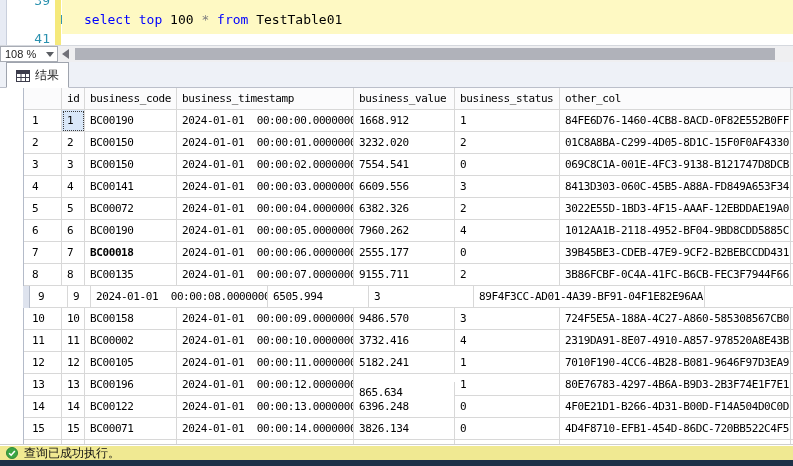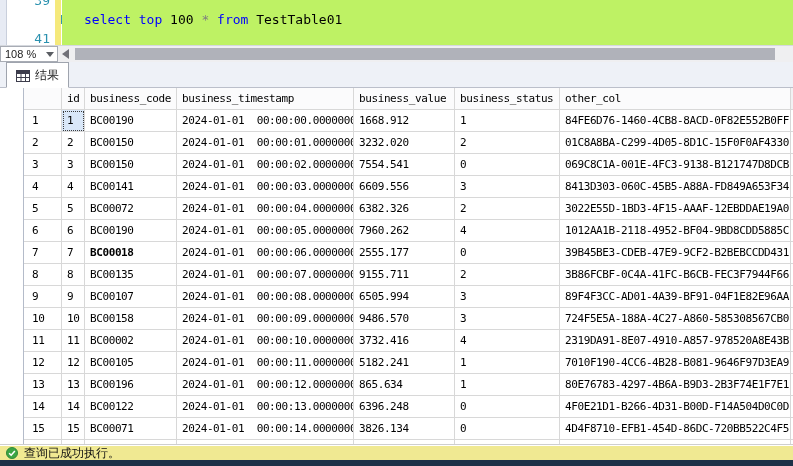--- a/index.html
+++ b/index.html
@@ -9,21 +9,21 @@
     overflow: hidden; background: #fff;
     font-family: "Liberation Sans", sans-serif;
   }
   
   .editor { position:absolute; left:0; top:0; width:793px; height:45px; background:#fff; overflow:hidden; }
   .editor-left-strip { position:absolute; left:0; top:0; width:7px; height:45px; background:#E7EBF4; border-right:1px solid #C9CFDC; }
   .gutter { position:absolute; left:8px; top:0; width:47px; height:45px; background:#fff; }
   .gutter-line { position:absolute; left:0; width:42px; height:19px; line-height:19px; text-align:right;
     font-family:"DejaVu Sans Mono","Liberation Mono",monospace; font-size:13px; color:#2B91AF; }
   .mod-strip { position:absolute; left:55px; top:0; width:6px; height:45px; background:#F5E97B; }
-  .code-area { position:absolute; left:62px; top:0; right:0; height:45px; background:#bef264; }
+  .code-area { position:absolute; left:62px; top:0; right:0; height:34px; background:#fef9c3; }
   .code-line { position:absolute; left:22px; height:19px; line-height:19px; white-space:pre;
     font-family:"DejaVu Sans Mono","Liberation Mono",monospace; font-size:13px; color:#000; }
   .tok-keyword { color:#0000FF; }
   .tok-number { color:#000000; }
   .tok-operator { color:#808080; }
   .tok-identifier { color:#000000; }
   .tok-plain { color:#000000; }
   
   .editor-bottom-bar { position:absolute; left:0; top:45px; width:793px; height:17px; background:#F0F0F2; border-top:1px solid #D5D8DE; display:flex; }
   .zoom-combo { width:58px; height:16px; background:#fff; border:1px solid #A8ACB4; display:flex; align-items:center; justify-content:space-between; padding:0 3px 0 4px; font-size:11px; color:#222; cursor:default; }
@@ -200,21 +200,20 @@
           <div class="gcell" style="width: 177px; flex: 0 0 177px;">2024-01-01  00:00:07.0000000</div>
           <div class="gcell" style="width: 101px; flex: 0 0 101px;">9155.711</div>
           <div class="gcell" style="width: 105px; flex: 0 0 105px;">2</div>
           <div class="gcell" style="width: 231px; flex: 0 0 231px;">3B86FCBF-0C4A-41FC-B6CB-FEC3F7944F66</div>
           <div class="gcell filler"></div>
         </div>
         <div class="grid-row">
           <div class="gstrip"></div>
           <div class="gcell rowhdr" style="width: 38px; flex: 0 0 38px;">9</div>
           <div class="gcell" style="width: 23px; flex: 0 0 23px;">9</div>
-          <div class="gcell" style="width: 92px; flex: 0 0 92px;">BC00107</div>
           <div class="gcell" style="width: 177px; flex: 0 0 177px;">2024-01-01  00:00:08.0000000</div>
           <div class="gcell" style="width: 101px; flex: 0 0 101px;">6505.994</div>
           <div class="gcell" style="width: 105px; flex: 0 0 105px;">3</div>
           <div class="gcell" style="width: 231px; flex: 0 0 231px;">89F4F3CC-AD01-4A39-BF91-04F1E82E96AA</div>
           <div class="gcell filler"></div>
         </div>
         <div class="grid-row">
           <div class="gstrip"></div>
           <div class="gcell rowhdr" style="width: 38px; flex: 0 0 38px;">10</div>
           <div class="gcell" style="width: 23px; flex: 0 0 23px;">10</div>
@@ -246,21 +245,21 @@
           <div class="gcell" style="width: 105px; flex: 0 0 105px;">1</div>
           <div class="gcell" style="width: 231px; flex: 0 0 231px;">7010F190-4CC6-4B28-B081-9646F97D3EA9</div>
           <div class="gcell filler"></div>
         </div>
         <div class="grid-row">
           <div class="gstrip"></div>
           <div class="gcell rowhdr" style="width: 38px; flex: 0 0 38px;">13</div>
           <div class="gcell" style="width: 23px; flex: 0 0 23px;">13</div>
           <div class="gcell" style="width: 92px; flex: 0 0 92px;">BC00196</div>
           <div class="gcell" style="width: 177px; flex: 0 0 177px;">2024-01-01  00:00:12.0000000</div>
-          <div class="gcell" style="width: 101px; flex: 0 0 101px;">865.634</div>
+          <div class="gcell" style="width: 101px; flex: 0 0 101px; margin-top: 8px;">865.634</div>
           <div class="gcell" style="width: 105px; flex: 0 0 105px;">1</div>
           <div class="gcell" style="width: 231px; flex: 0 0 231px;">80E76783-4297-4B6A-B9D3-2B3F74E1F7E1</div>
           <div class="gcell filler"></div>
         </div>
         <div class="grid-row">
           <div class="gstrip"></div>
           <div class="gcell rowhdr" style="width: 38px; flex: 0 0 38px;">14</div>
           <div class="gcell" style="width: 23px; flex: 0 0 23px;">14</div>
           <div class="gcell" style="width: 92px; flex: 0 0 92px;">BC00122</div>
           <div class="gcell" style="width: 177px; flex: 0 0 177px;">2024-01-01  00:00:13.0000000</div>

